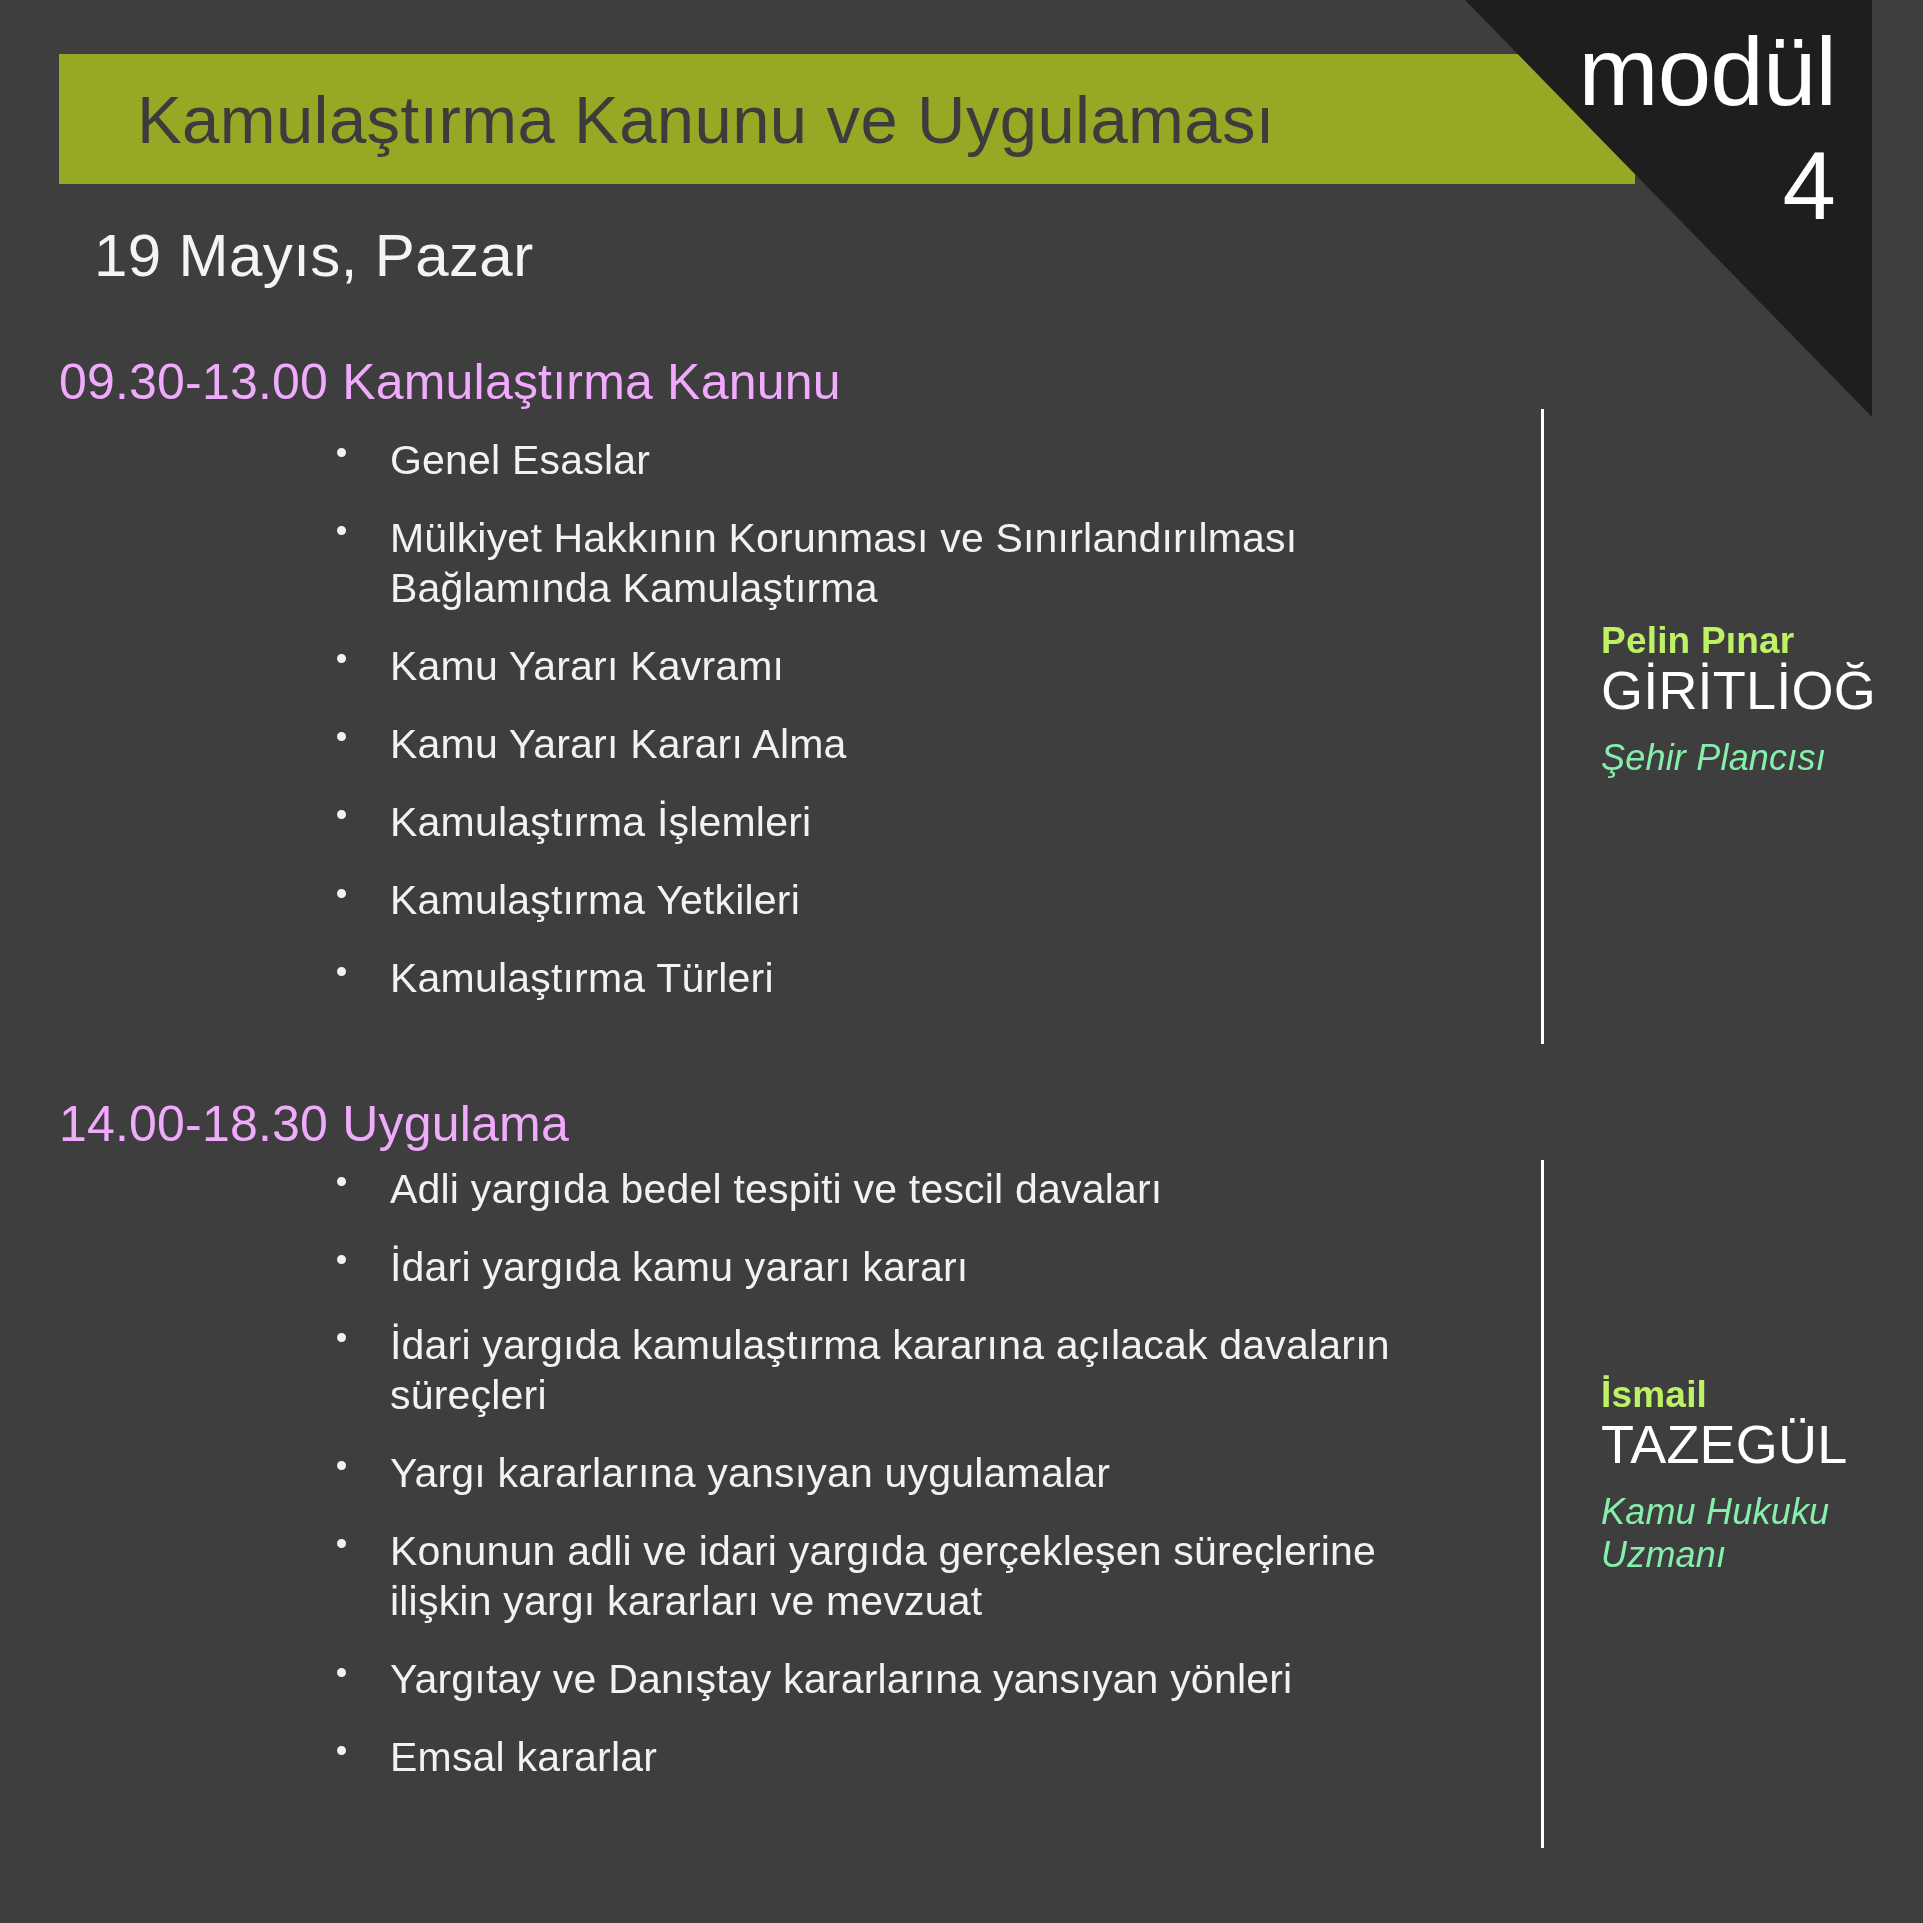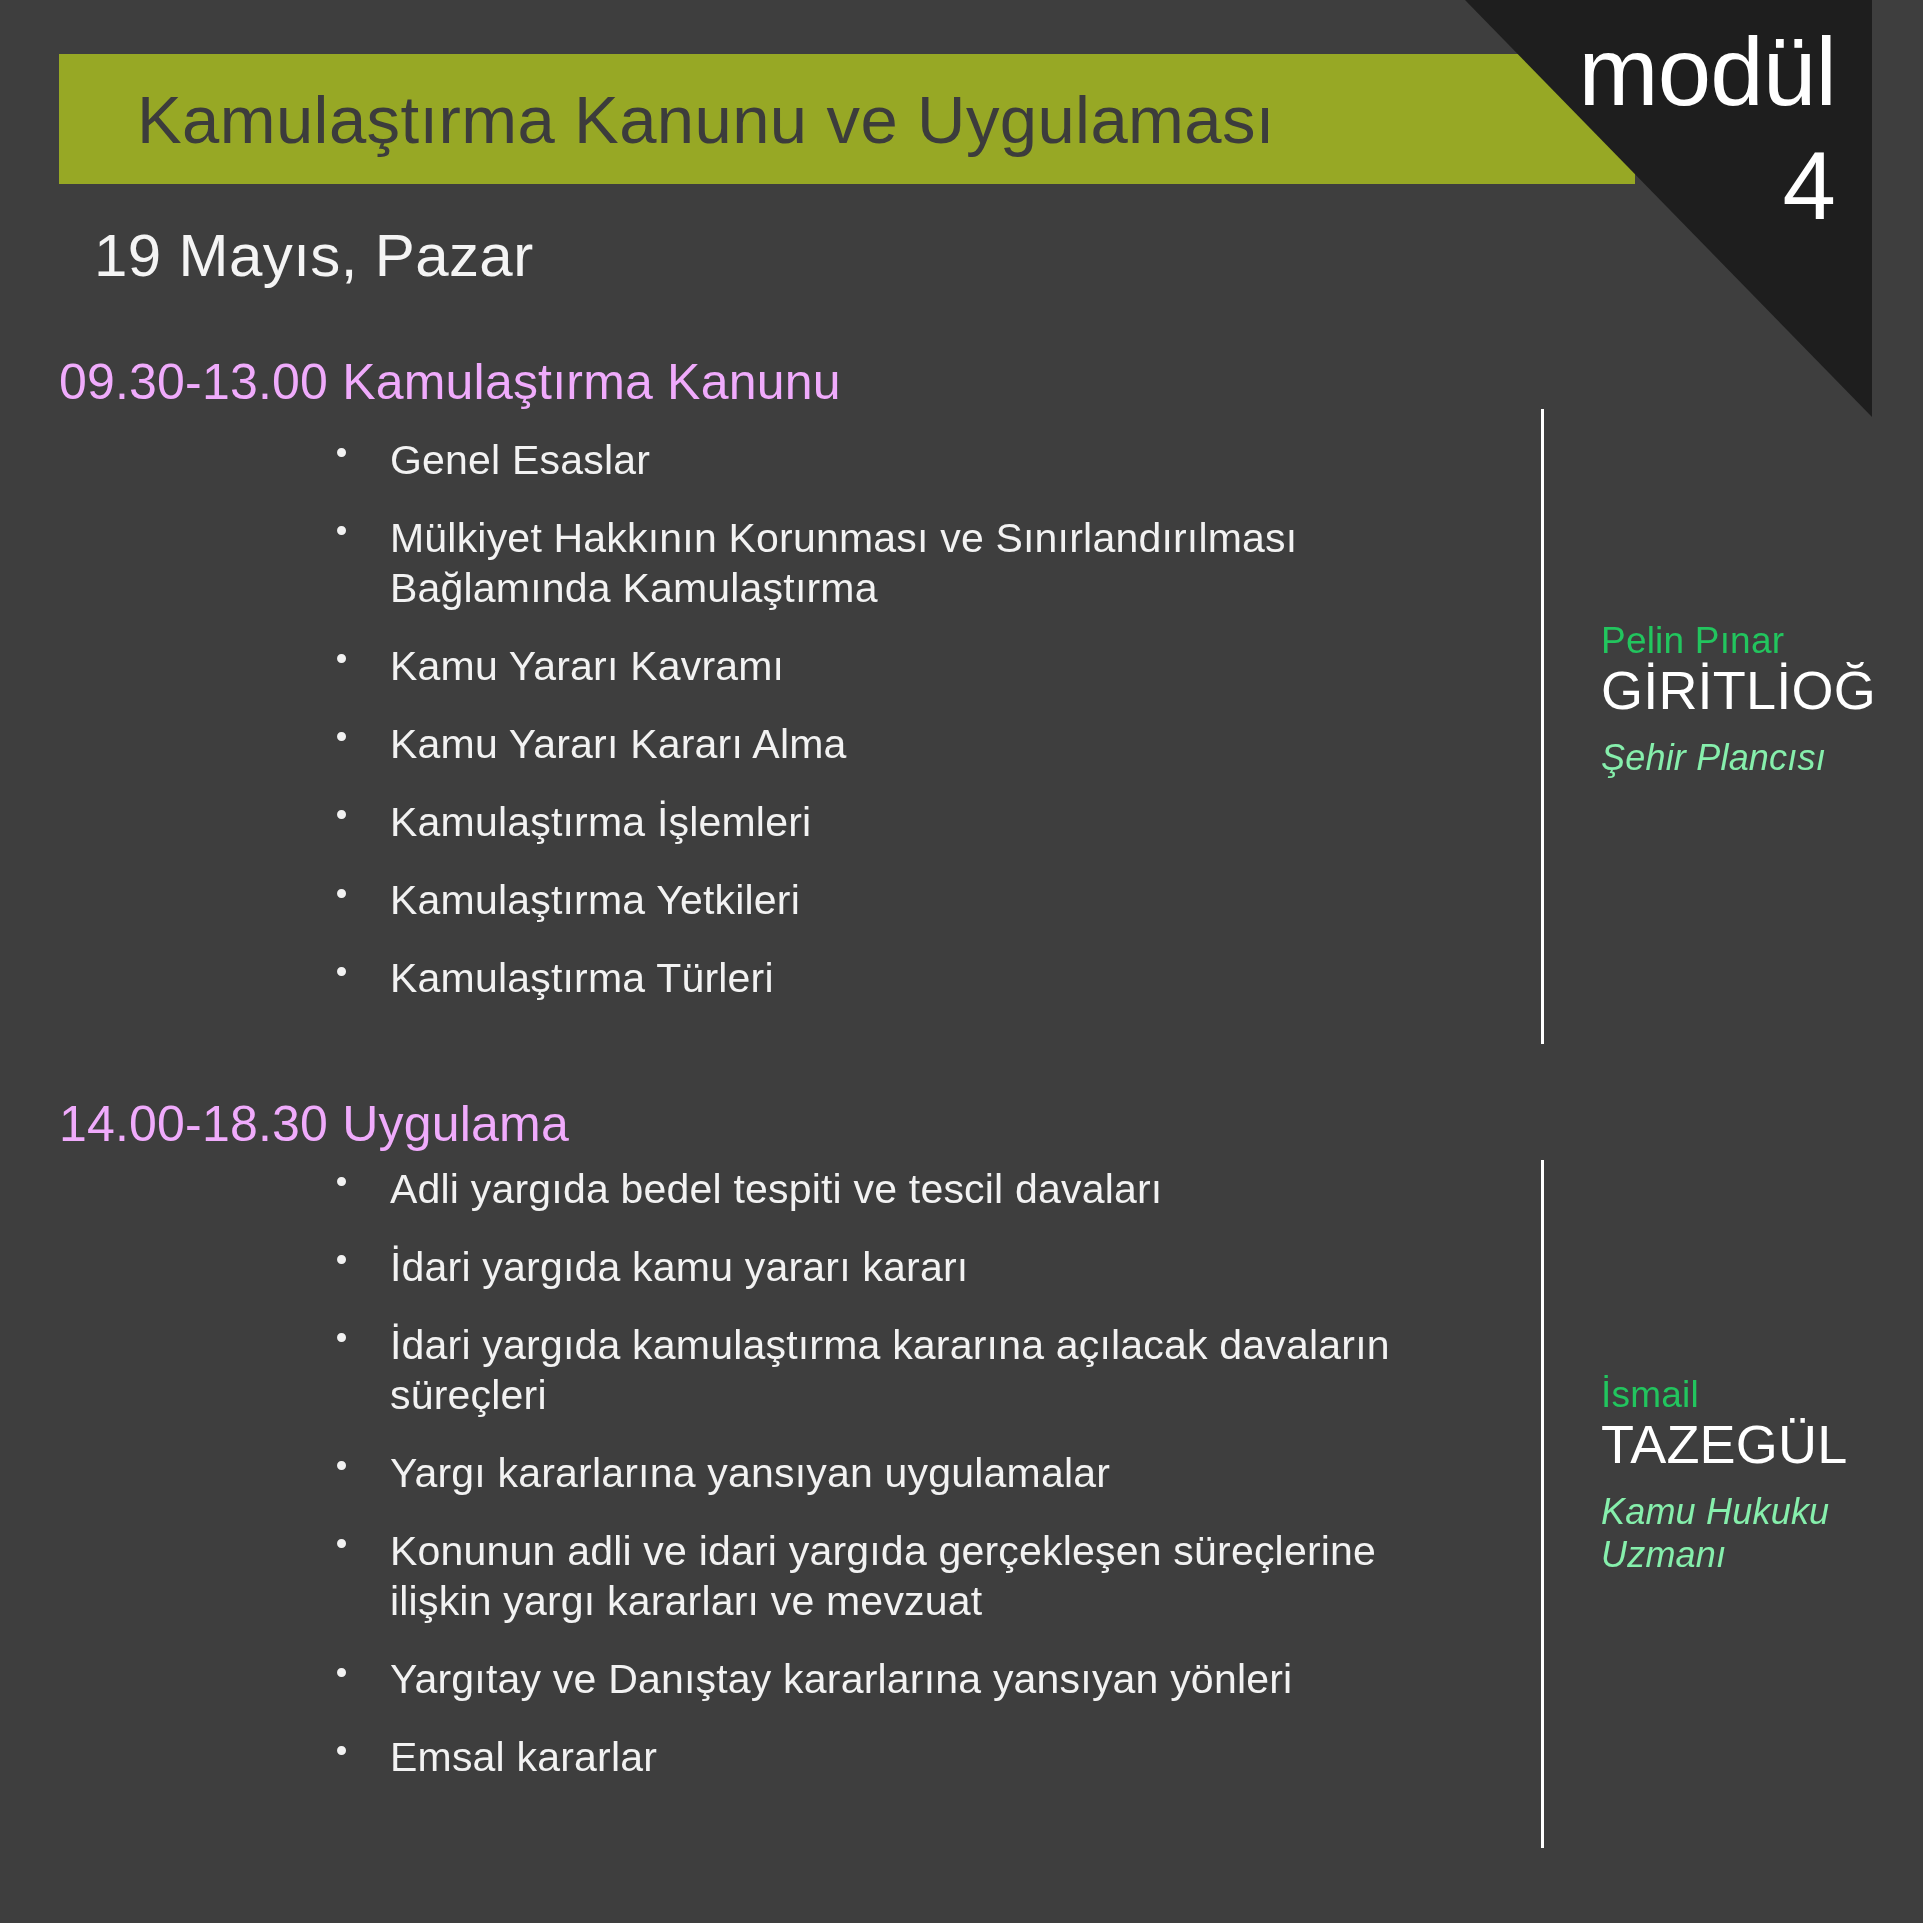--- a/index.html
+++ b/index.html
@@ -147,23 +147,23 @@
   .speaker {
     position: absolute;
     left: 1601px;
     width: 293px;
     z-index: 6;
   }
   #speaker-0 { top: 620px; }
   #speaker-1 { top: 1374px; }
 
   .speaker-firstname {
-    color: #22c55e;
+    color: #bef264;
     font-size: 37px;
-    font-weight: 400;
+    font-weight: 700;
     line-height: 1.12;
     letter-spacing: 0.2px;
   }
   .speaker-lastname {
     color: #ffffff;
     font-size: 54px;
     font-weight: 400;
     line-height: 1.1;
     letter-spacing: 0.2px;
   }

